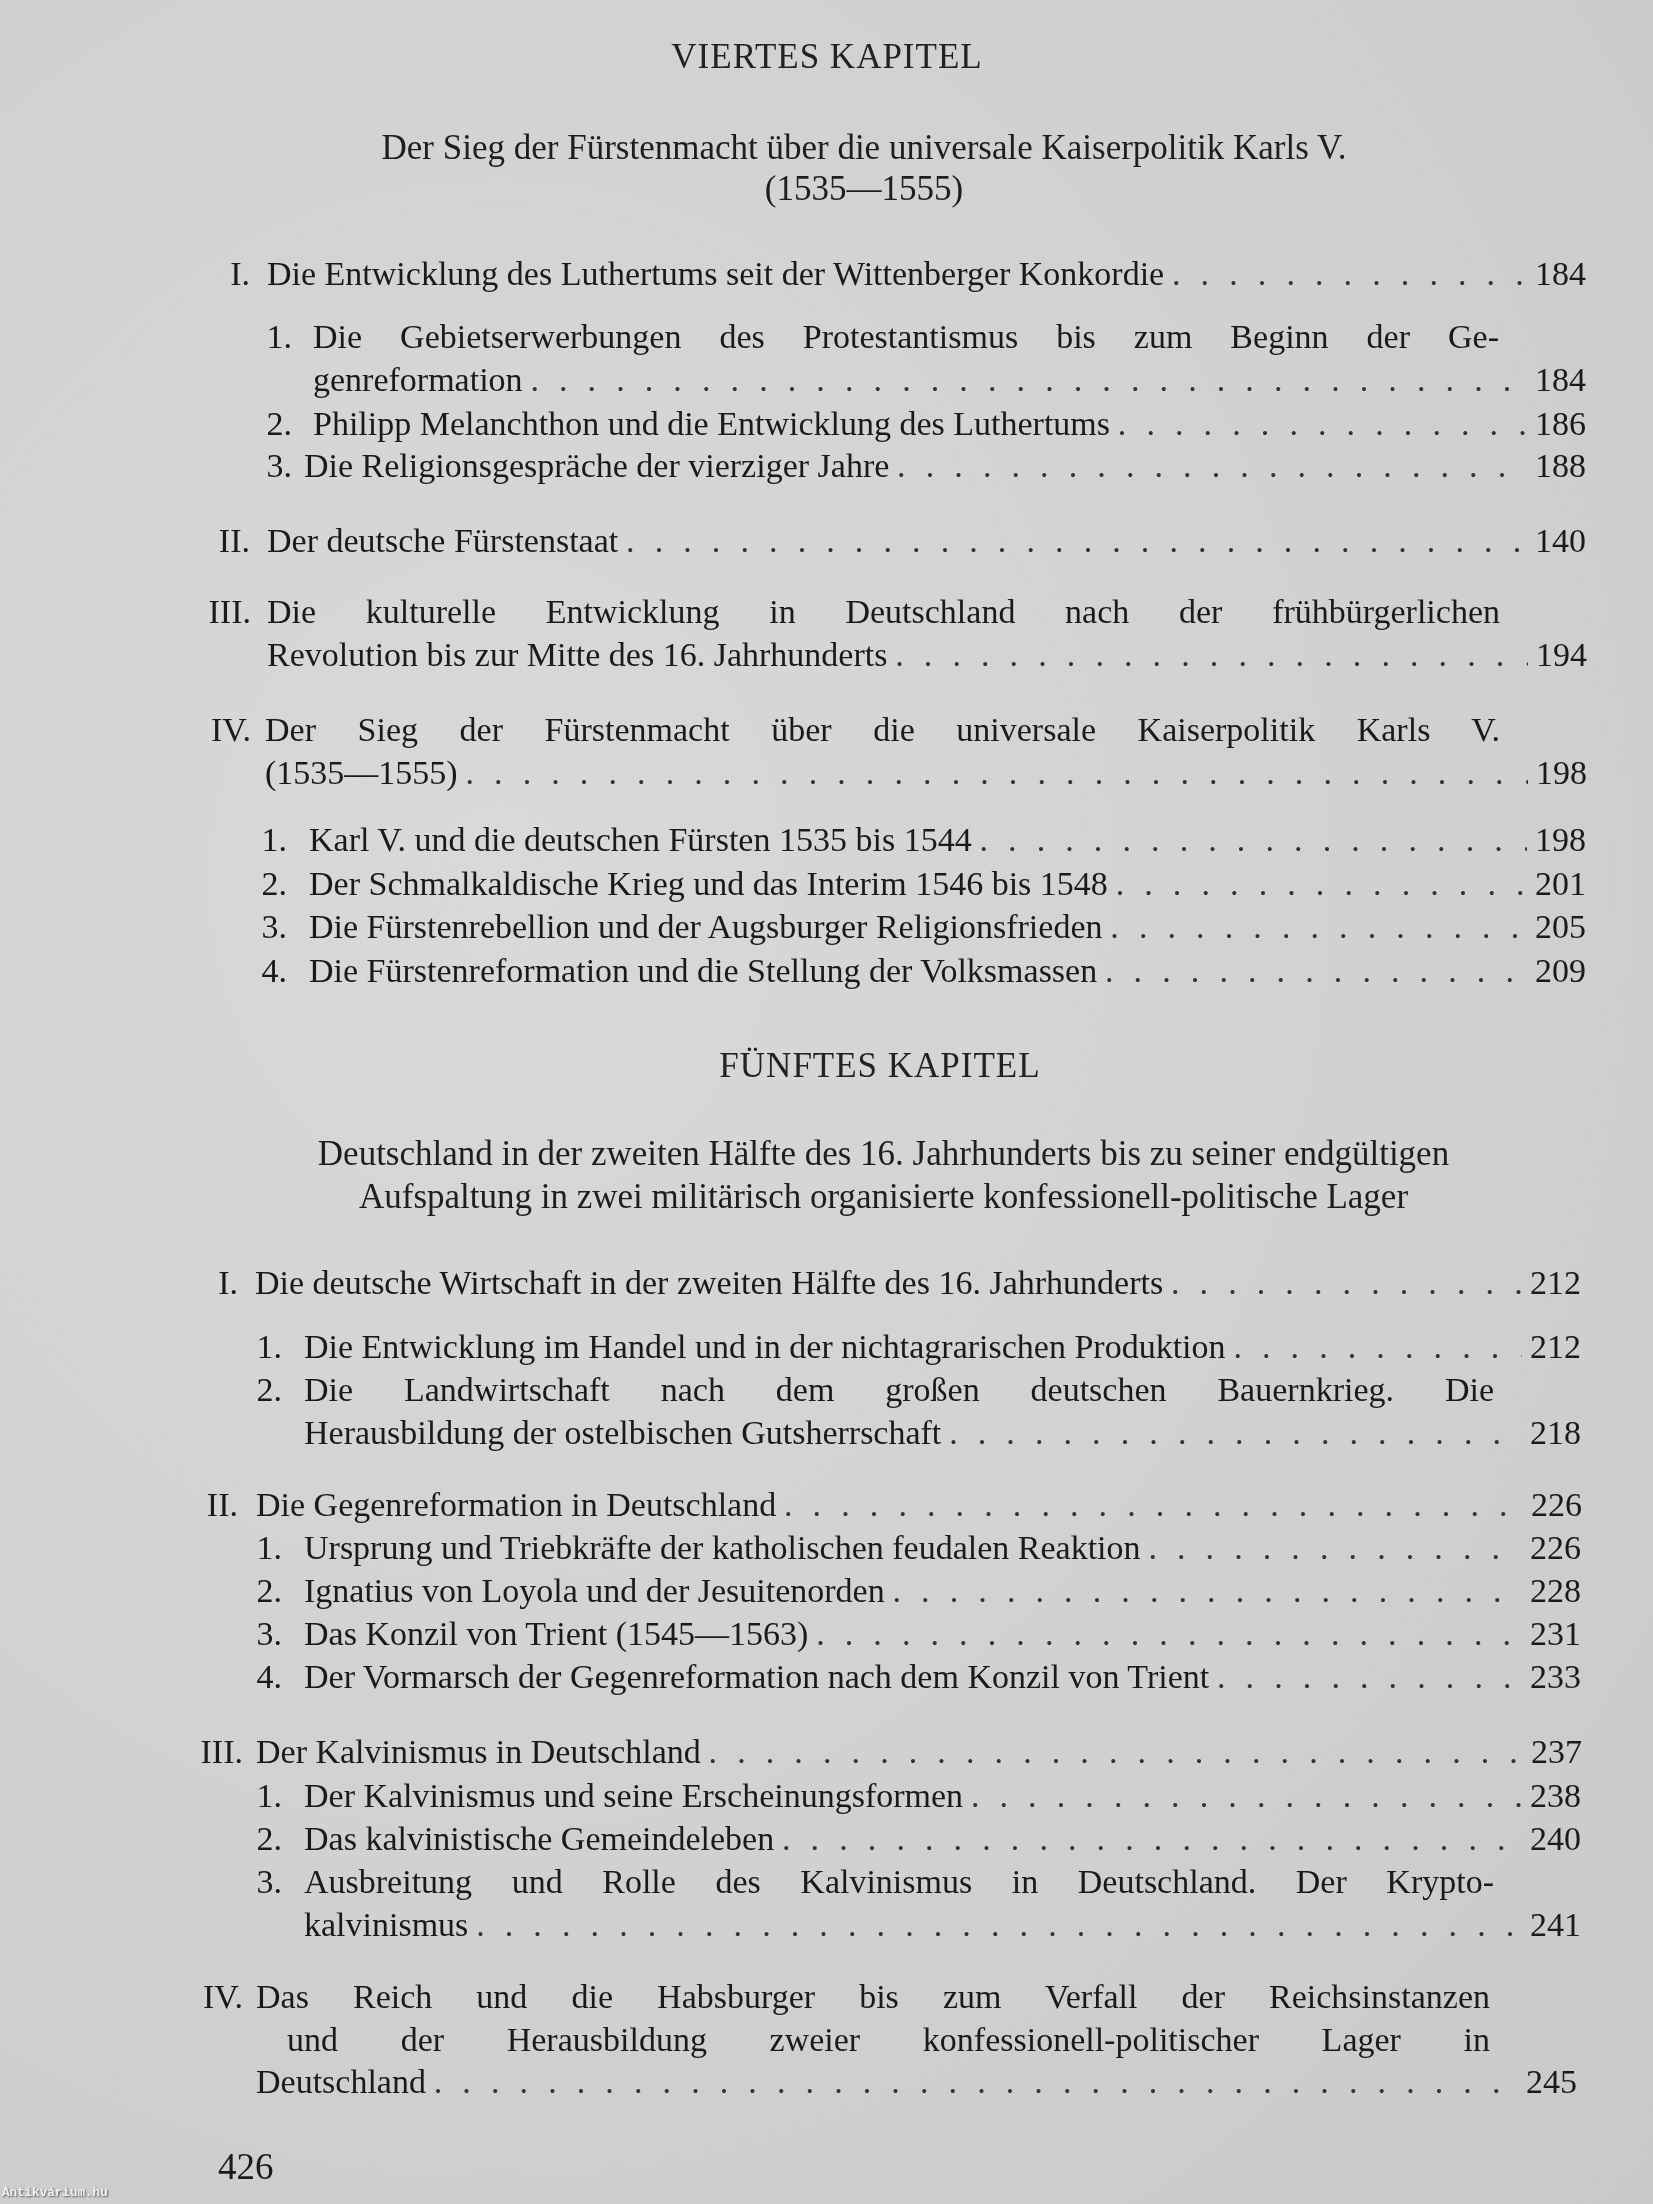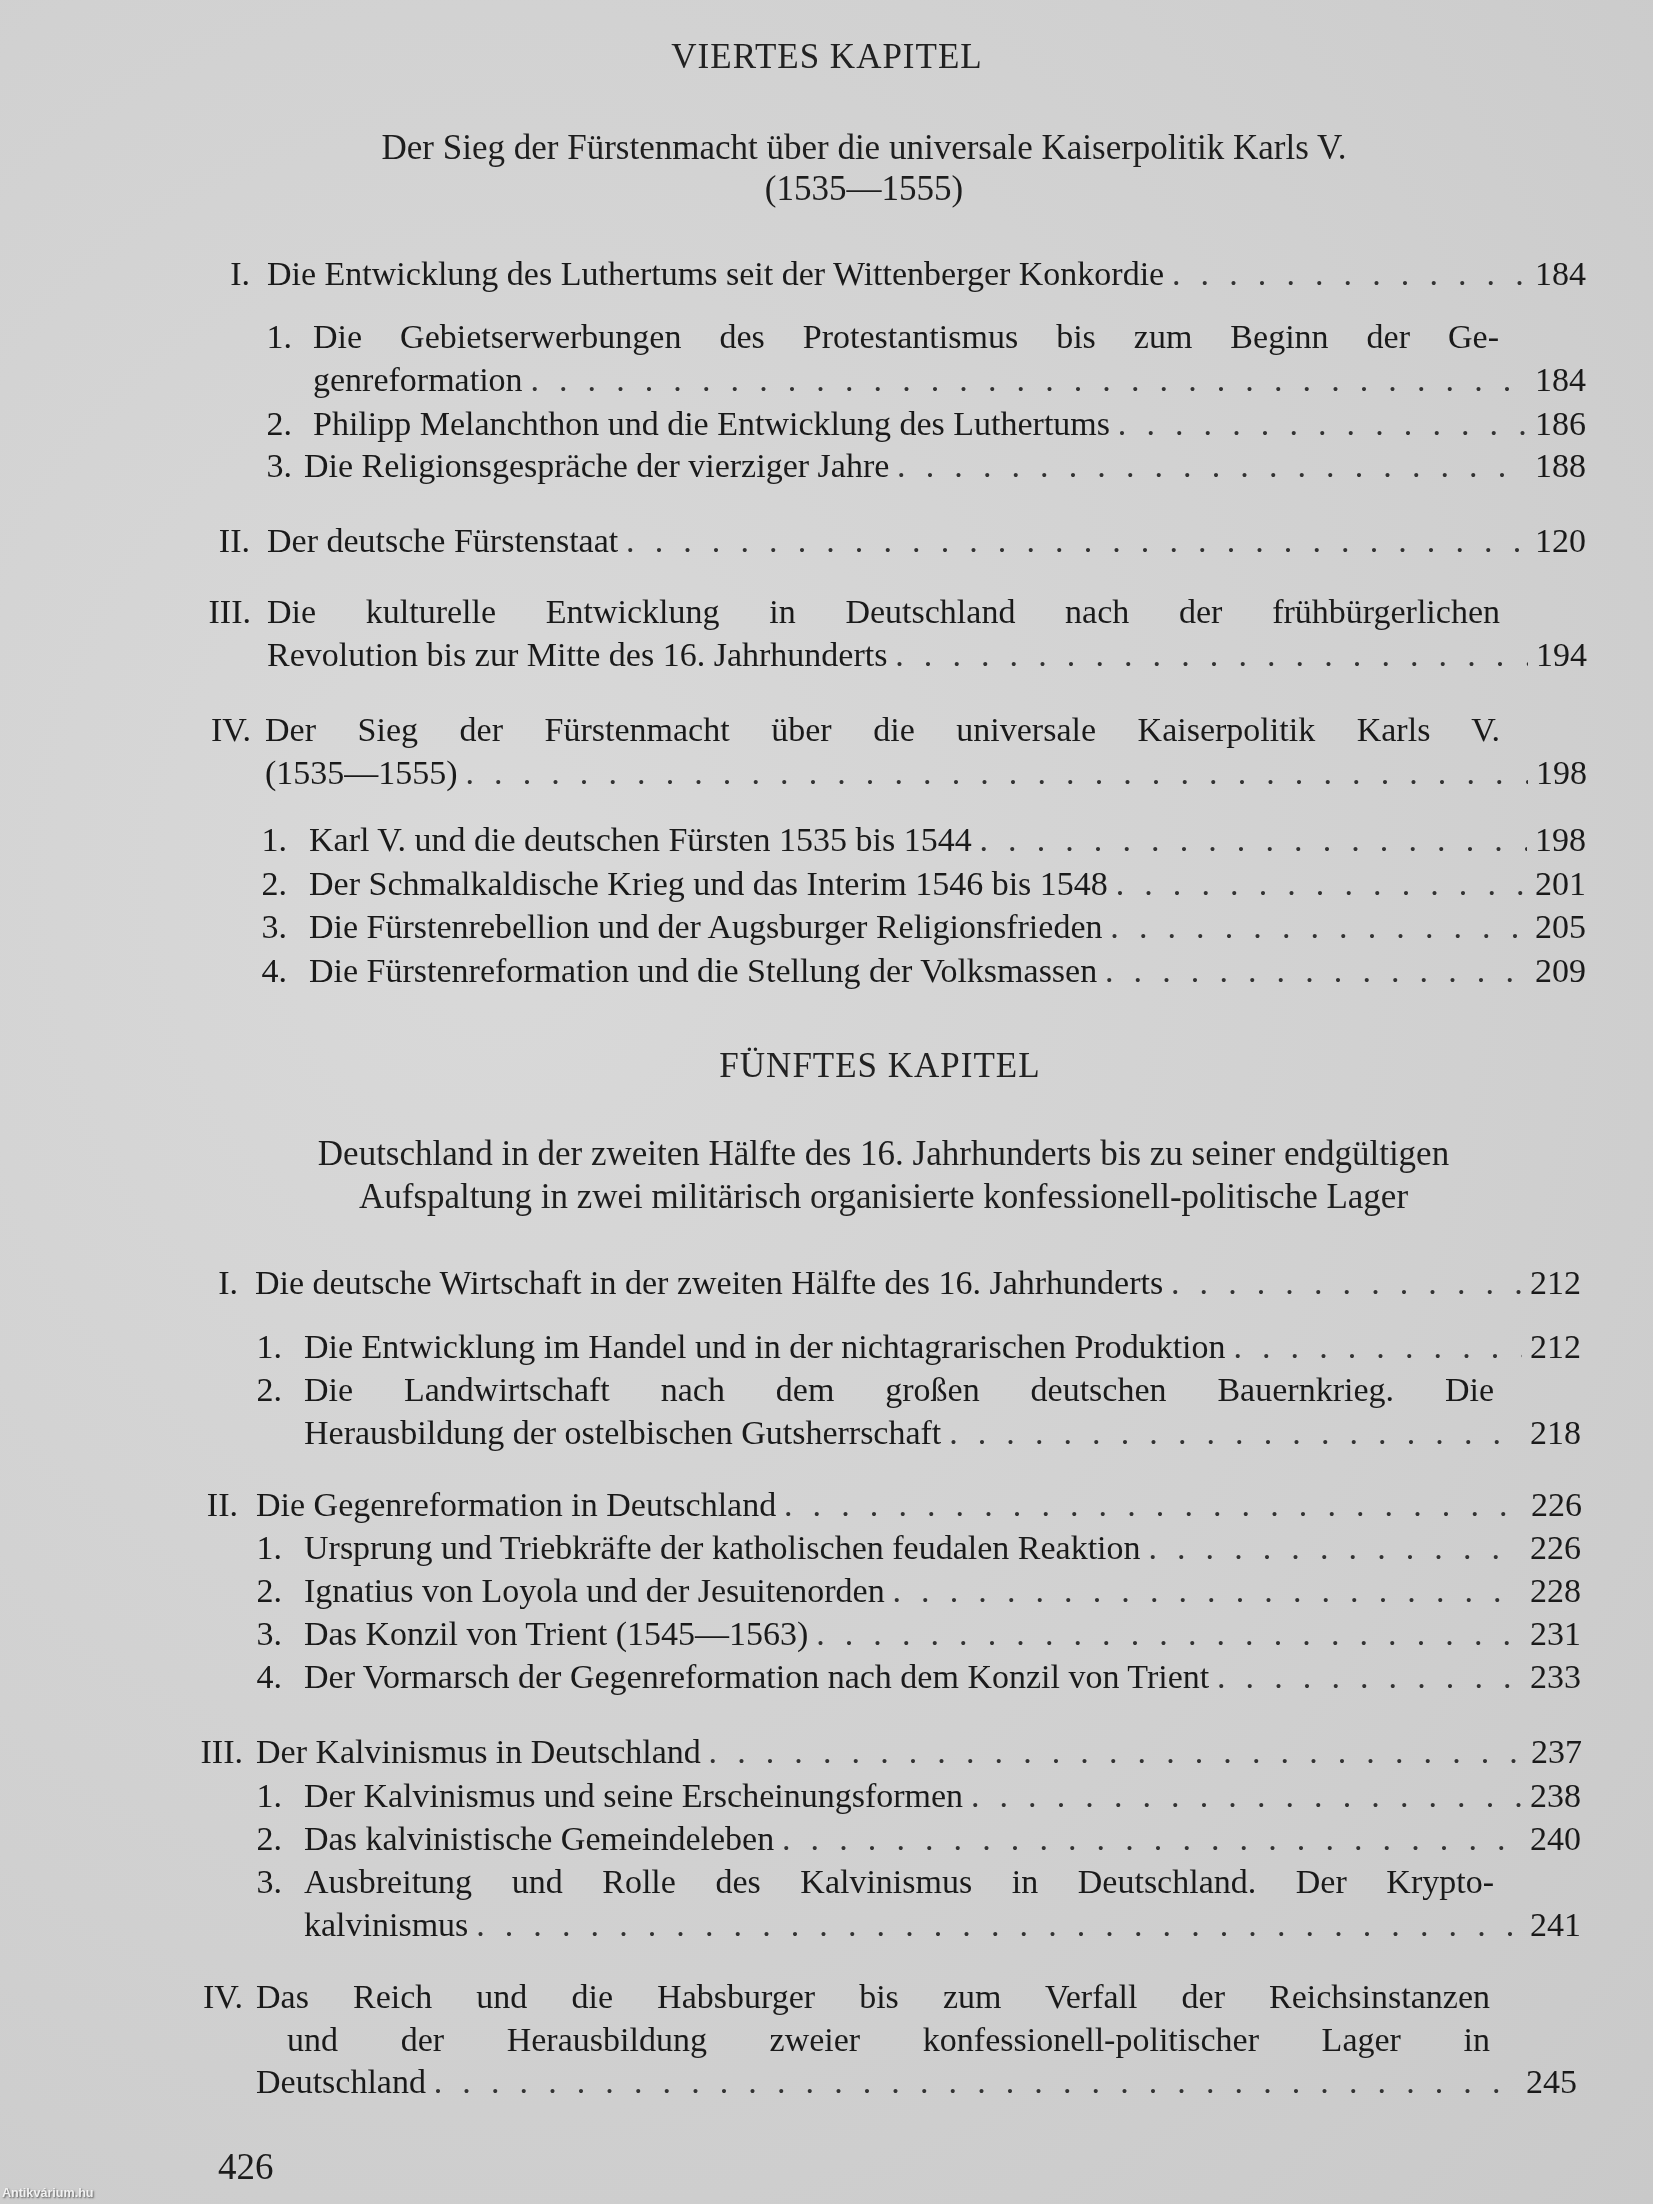--- a/index.html
+++ b/index.html
@@ -24,21 +24,21 @@
   .line { display: flex; align-items: baseline; white-space: nowrap; }
   .line .t { flex: 0 0 auto; }
   .line .dots {
     flex: 1 1 auto; overflow: hidden; margin: 0 7.8px; color: #333;
     letter-spacing: 13.6px; white-space: nowrap;
   }
   .line .dots::before { content: ". . . . . . . . . . . . . . . . . . . . . . . . . . . . . . . . . . . . . . . . . . . . . . . . . . . . . . . . . ."; letter-spacing: 5.8px; }
   .justify { text-align: justify; text-align-last: justify; }
   .folio { position: absolute; left: 218px; top: 2145px; font-size: 37px; color: #1c1c1c; }
   .watermark {
-    position: absolute; left: 1.9px; top: 2186px; font-family: Liberation Sans, sans-serif;
+    position: absolute; left: 1.9px; top: 2186px; font-family: Liberation Mono, monospace;
     font-size: 12.6px; font-weight: bold; color: #f2f2f2; text-shadow: 1px 1px 1.9px #555;
   }
 </style>
 </head>
 <body>
 
 <div class="page">
 
   <div class="chap-title" style="top:37px;width:1654px;">VIERTES KAPITEL</div>
   <div class="chap-sub" style="top:126px;left:175px;width:1378px;">Der Sieg der Fürstenmacht über die universale Kaiserpolitik Karls V.</div>
@@ -79,21 +79,21 @@
       <span class="dots"></span>
       <span class="t">188</span>
     </div>
   </div>
 
   <div class="entry" style="top:519px;left:194px;width:1392px;height:43px;">
     <span class="num" style="left:0;width:56px;">II.</span>
     <div class="line" style="position:absolute;left:73px;right:0;">
       <span class="t">Der deutsche Fürstenstaat</span>
       <span class="dots"></span>
-      <span class="t">120</span>
+      <span class="t">140</span>
     </div>
   </div>
 
   <div class="entry" style="top:590px;left:180px;width:1407px;height:85px;">
     <span class="num" style="left:0;width:71px;">III.</span>
     <div style="position:absolute;left:87px;right:87px;top:0;" class="justify">Die kulturelle Entwicklung in Deutschland nach der frühbürgerlichen</div>
     <div class="line" style="position:absolute;left:87px;right:0;top:43px;">
       <span class="t">Revolution bis zur Mitte des 16. Jahrhunderts</span>
       <span class="dots"></span>
       <span class="t">194</span>

